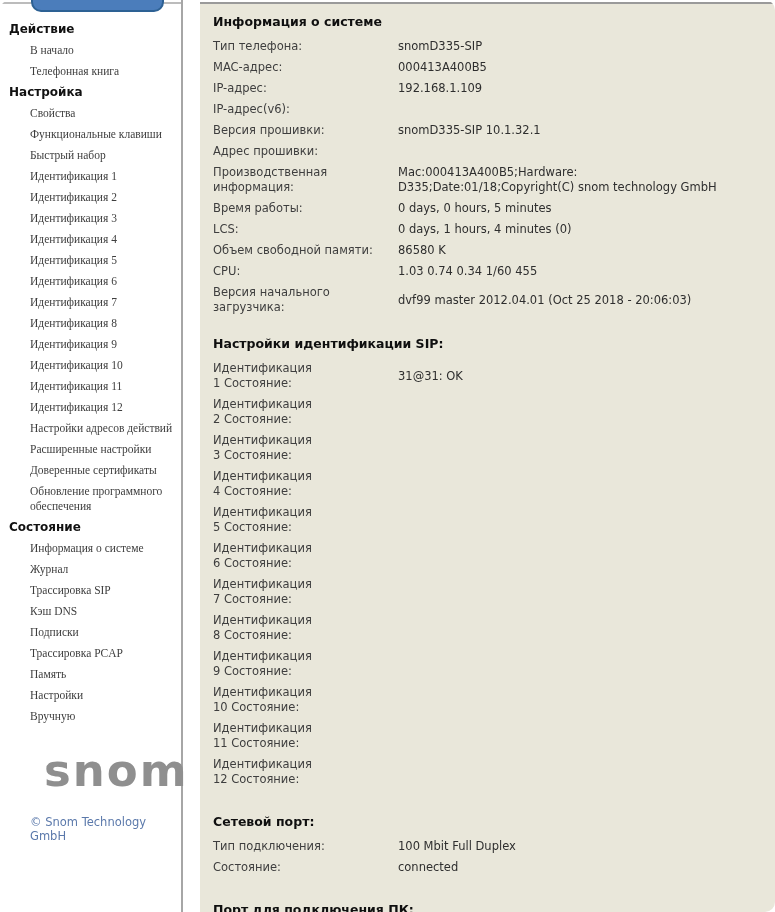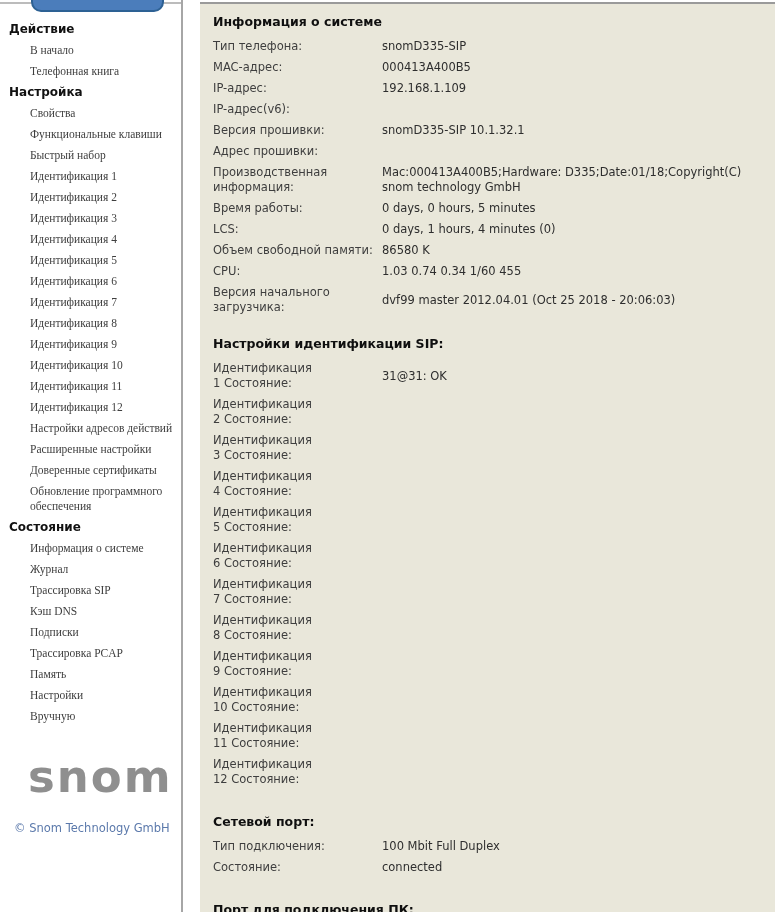--- a/index.html
+++ b/index.html
@@ -1,43 +1,43 @@
 <!DOCTYPE html>
 <html><head>
 <meta charset="utf-8">
 <style>
   html,body{margin:0;padding:0;background:#fff;}
   .page{position:relative;width:775px;height:912px;overflow:hidden;background:#fff;
-        font-family:"DejaVu Sans","Liberation Sans",sans-serif;color:#3f3f3f;}
+        font-family:"DejaVu Sans","Liberation Sans",sans-serif;color:#3f3f3f;border-radius:10px;}
   
   .top-line{position:absolute;left:0;top:2px;width:183px;height:2px;background:#bcbcbc;}
   .header-tab{position:absolute;left:31px;top:-14px;width:129px;height:22px;
               background:#4b7dbb;border:2px solid #2d6194;border-radius:10px;z-index:3;}
   
   .divider{position:absolute;left:181px;top:0;width:2px;height:912px;background:#a6a6a6;}
   
   .sidebar{position:absolute;left:0;top:0;width:181px;padding-top:19px;box-sizing:border-box;}
   .nav-heading{font-size:12px;font-weight:700;color:#111;padding:3px 0 3px 9px;line-height:15px;}
   .nav-link{display:block;font-size:11.5px;color:#3e3e3e;text-decoration:none;
             padding:3px 0;margin-left:30px;max-width:148px;line-height:15px;cursor:pointer;font-family:Liberation Serif, serif;}
-  .sidebar-footer{margin-top:26px;}
+  .sidebar-footer{margin-top:20px;padding-left:16px;}
   .snom-logo{margin-left:28px;font-size:45px;font-weight:700;color:#8f8f8f;
              letter-spacing:2px;line-height:48px;}
   .copyright{display:block;margin:20px 0 0 14px;font-size:11.5px;color:#5b79ab;
              text-decoration:none;cursor:pointer;}
   
   .content{position:absolute;left:200px;top:2px;width:575px;height:910px;
            background:#e9e7da;border-top:2px solid #9a9a9a;box-sizing:border-box;
            padding:8px 18px 20px 13px;}
   .section-title{font-size:12.5px;font-weight:700;color:#0f0f0f;padding:2px 0 6px 0;line-height:16px;}
   .section{margin:0;}
   .sec-gap{margin-top:16px;}
   .sec-gap-lg{margin-top:22px;}
   .info-row{display:grid;grid-template-columns:169px 1fr;align-items:center;
-            padding:3px 0;font-size:11.5px;line-height:15px;}
+            padding:3px 0;font-size:11.5px;line-height:15px;gap:16px;}
   .row-label{color:#3e3e3e;white-space:pre-line;padding-right:6px;}
   .row-value{color:#2e2e2e;}
 </style>
 </head>
 <body>
 
 <div class="page">
   <div class="top-line"></div>
   <div class="header-tab"></div>
   <div class="divider"></div>

